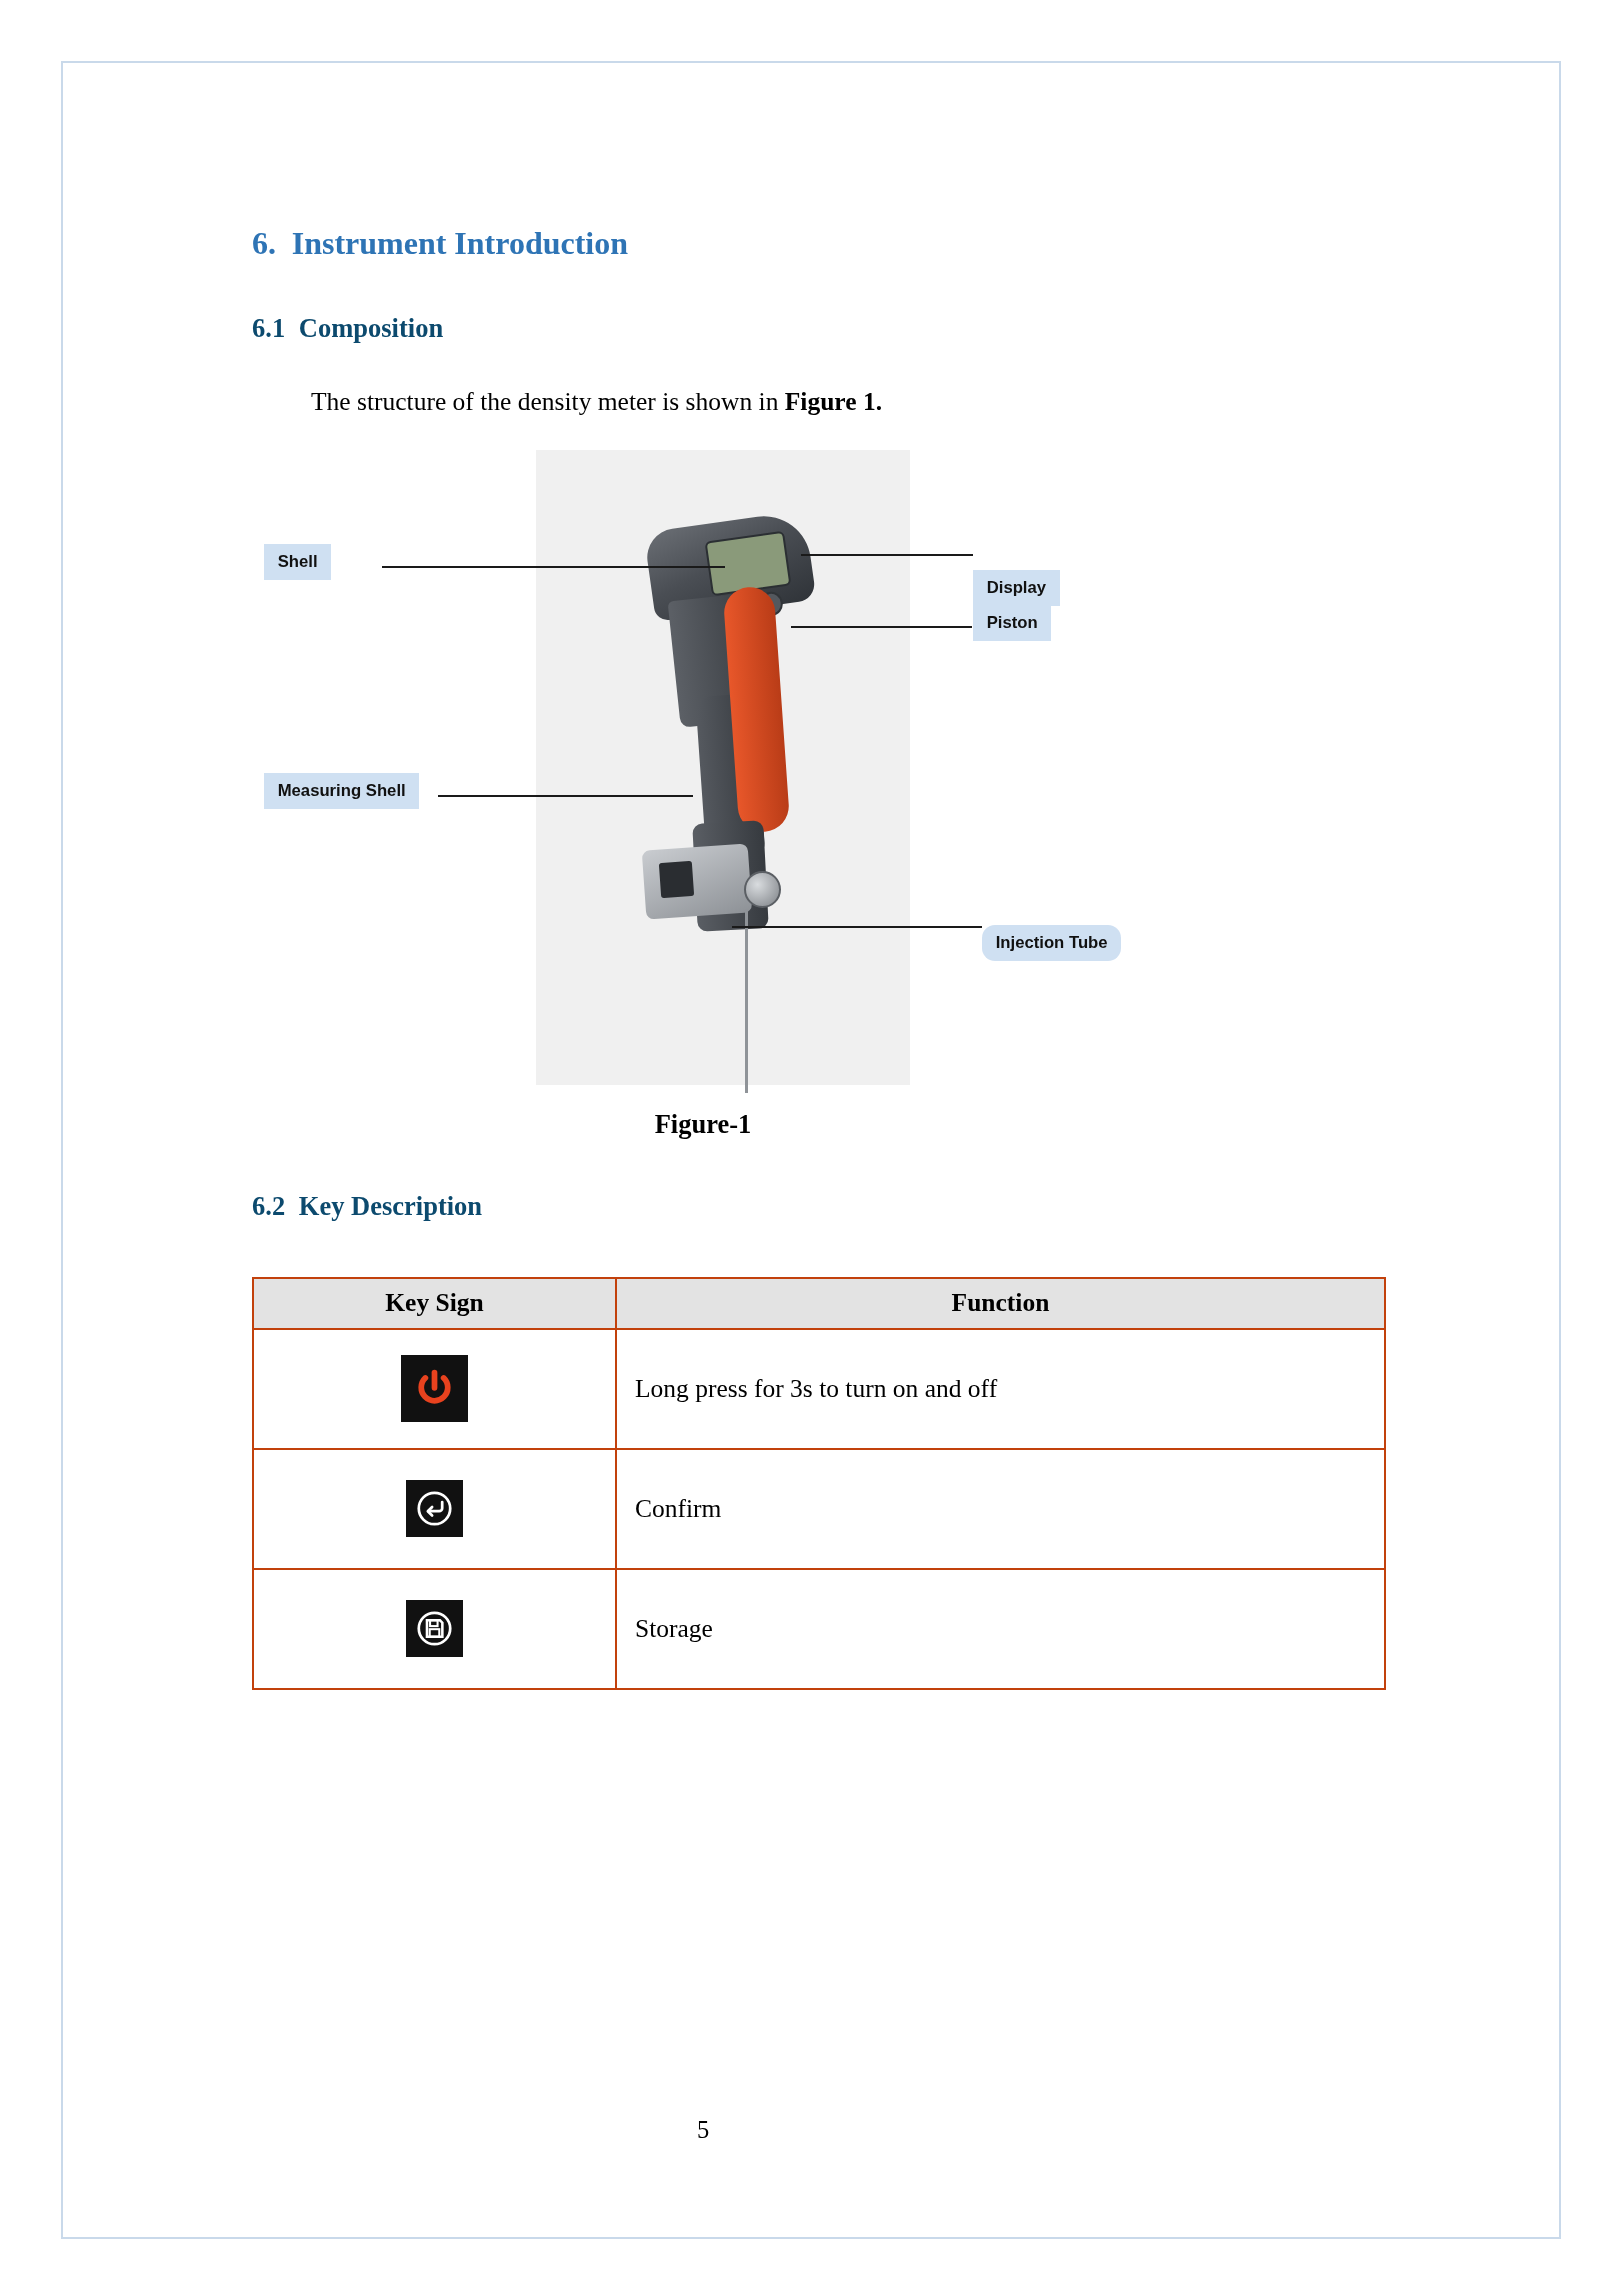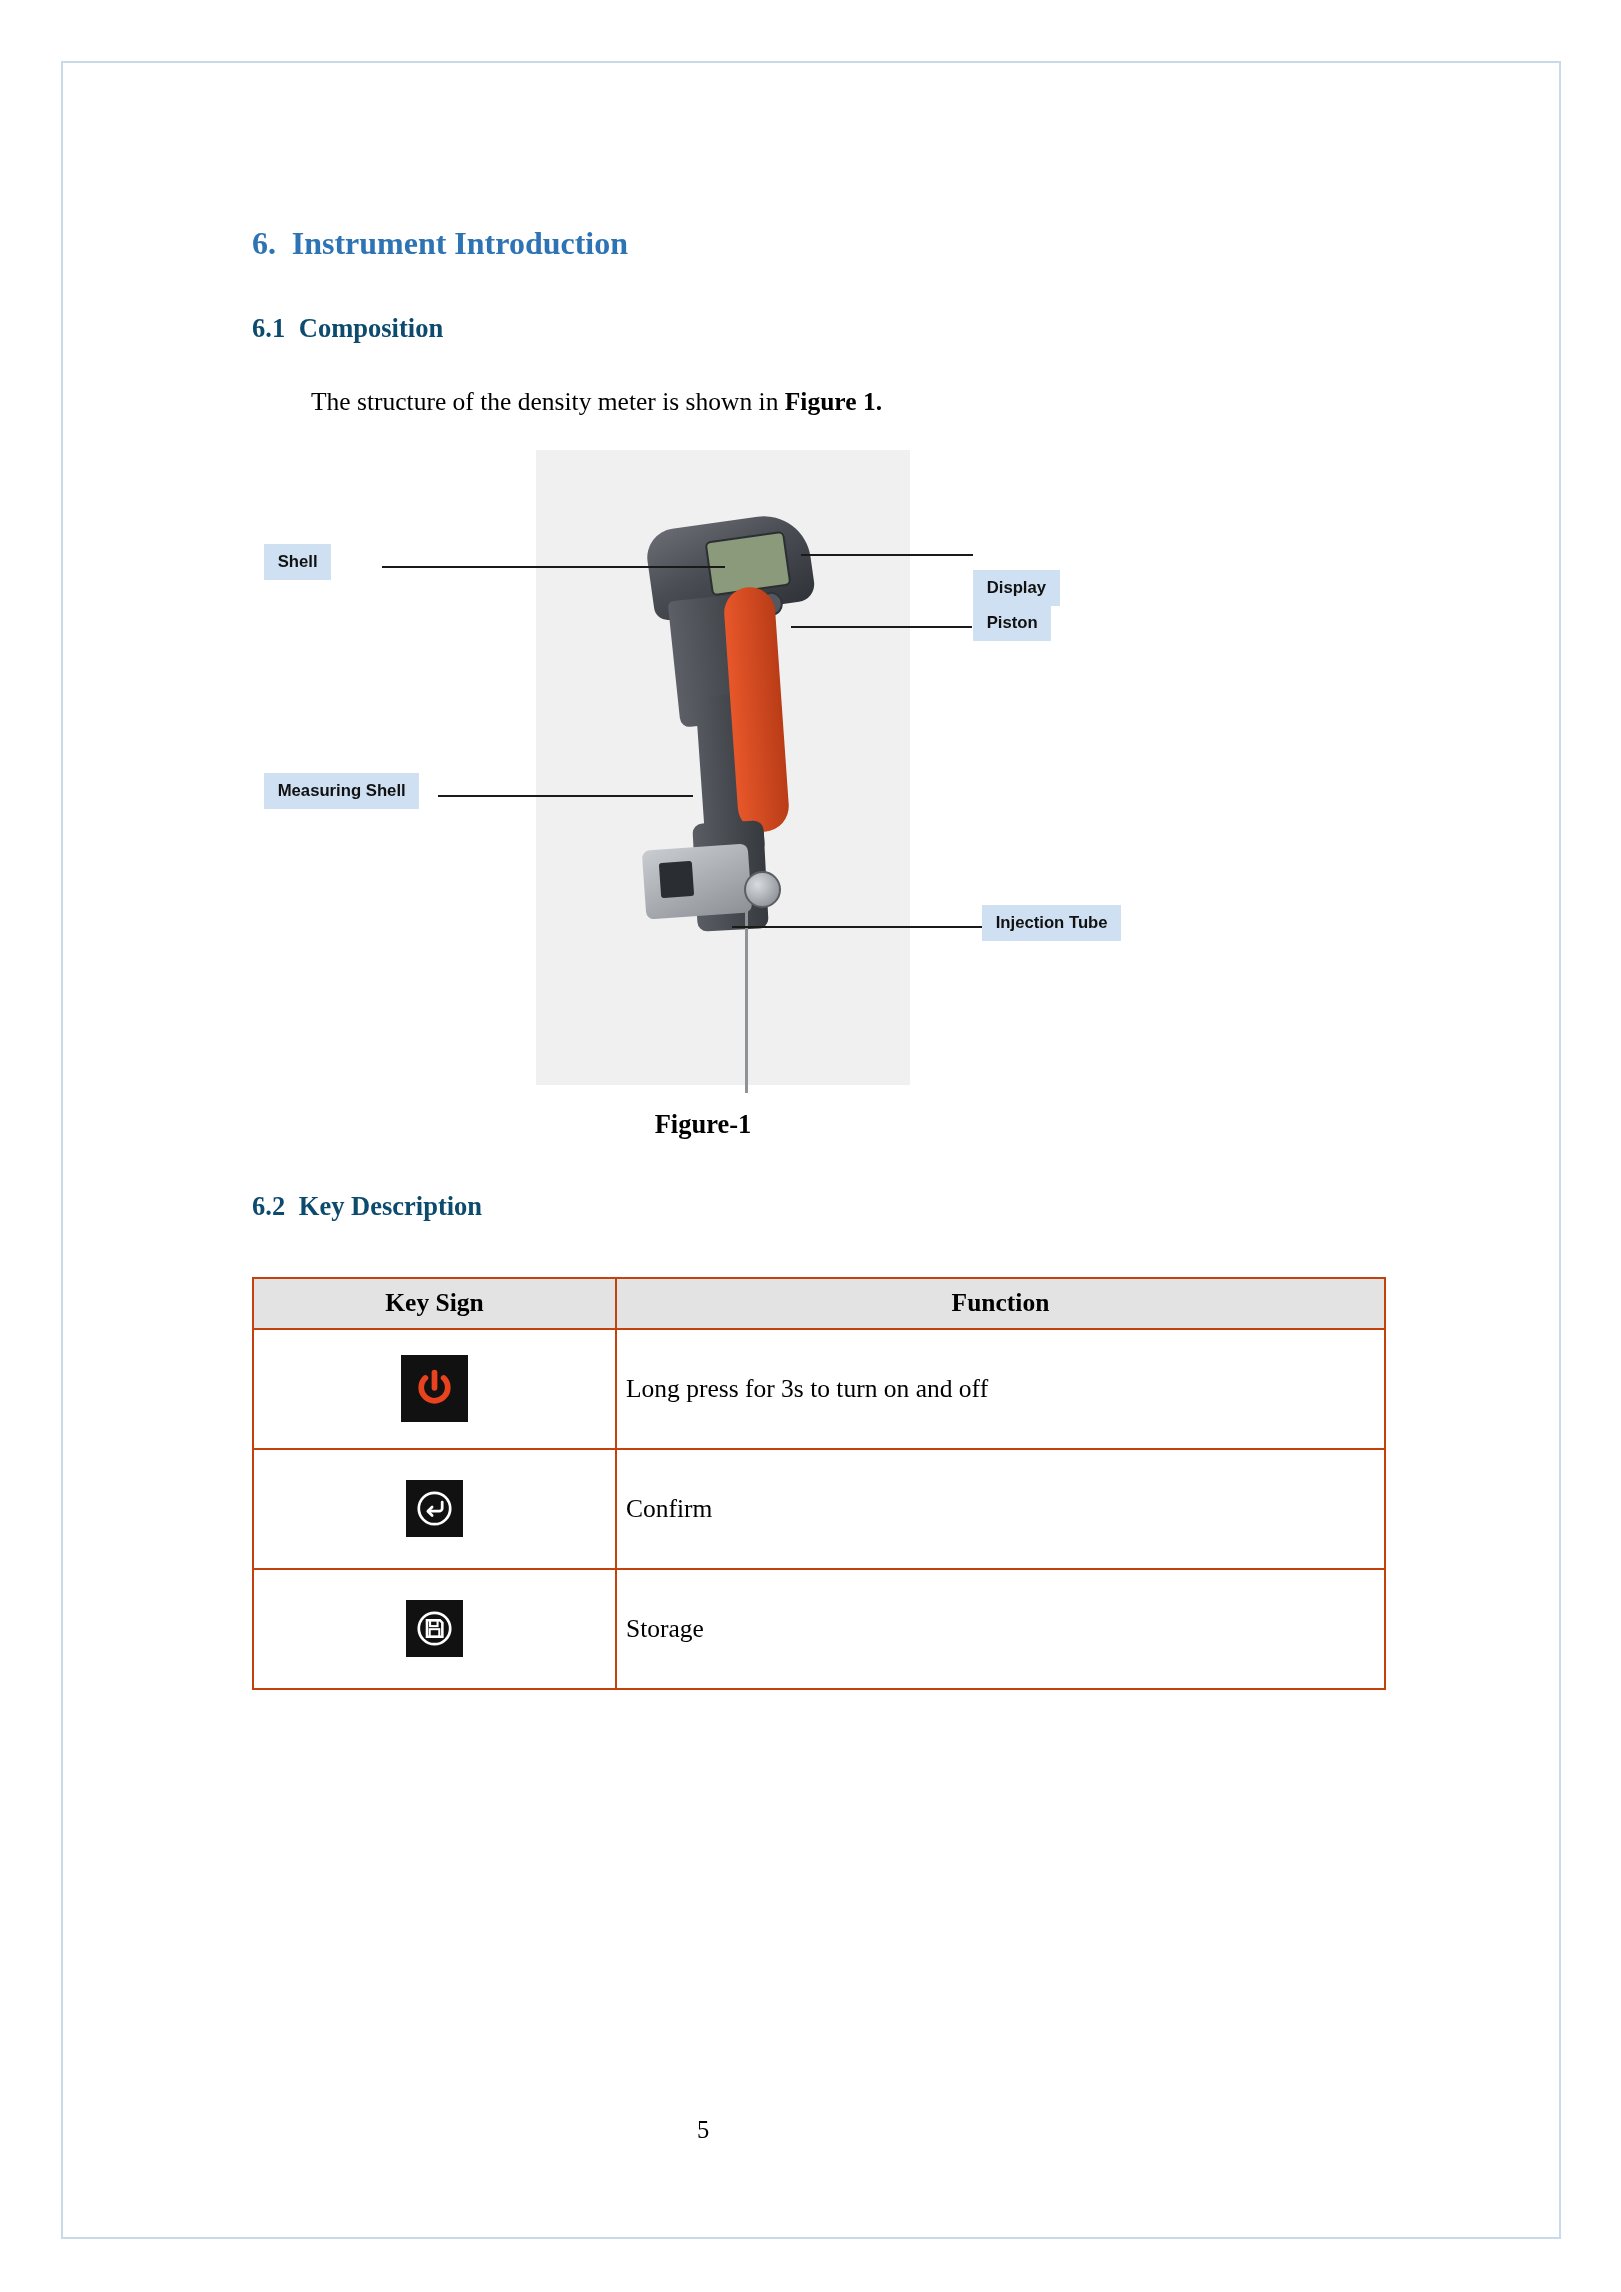--- a/index.html
+++ b/index.html
@@ -197,21 +197,21 @@
   }
   .tbl col.c1 { width: 363px; }
   .tbl col.c2 { width: 769px; }
   .tbl td.sign {
     text-align: center;
     vertical-align: middle;
     height: 118px;
   }
   .tbl td.func {
     font-size: 25.5px;
-    padding-left: 9px;
+    padding-left: 18px;
     vertical-align: middle;
   }
 
   .keyicon {
     display: inline-flex;
     align-items: center;
     justify-content: center;
     background: #111;
   }
   .k-power { width: 67px; height: 67px; }
@@ -272,21 +272,21 @@
     <div class="lead-line" style="left:169px; top:116px; width:343px;"></div>
     <div class="lead-line" style="left:588px; top:104px; width:172px;"></div>
     <div class="lead-line" style="left:578px; top:176px; width:181px;"></div>
     <div class="lead-line" style="left:225px; top:345px; width:255px;"></div>
     <div class="lead-line" style="left:519px; top:476px; width:250px;"></div>
 
     <div class="callout" style="left:51px; top:94px;">Shell</div>
     <div class="callout" style="left:760px; top:82px;margin-top:38px;">Display</div>
     <div class="callout" style="left:760px; top:155px;">Piston</div>
     <div class="callout" style="left:51px; top:323px;">Measuring Shell</div>
-    <div class="callout" style="left:769px; top:455px;">Injection Tube</div>
+    <div class="callout" style="left:769px; top:475px;border-radius:13px;">Injection Tube</div>
   </div>
 
   <div class="caption">Figure-1</div>
 
   <h2 class="sub-title">
     <span class="num">6.2</span><span>Key Description</span>
   </h2>
 
   <table class="tbl">
     <colgroup>

